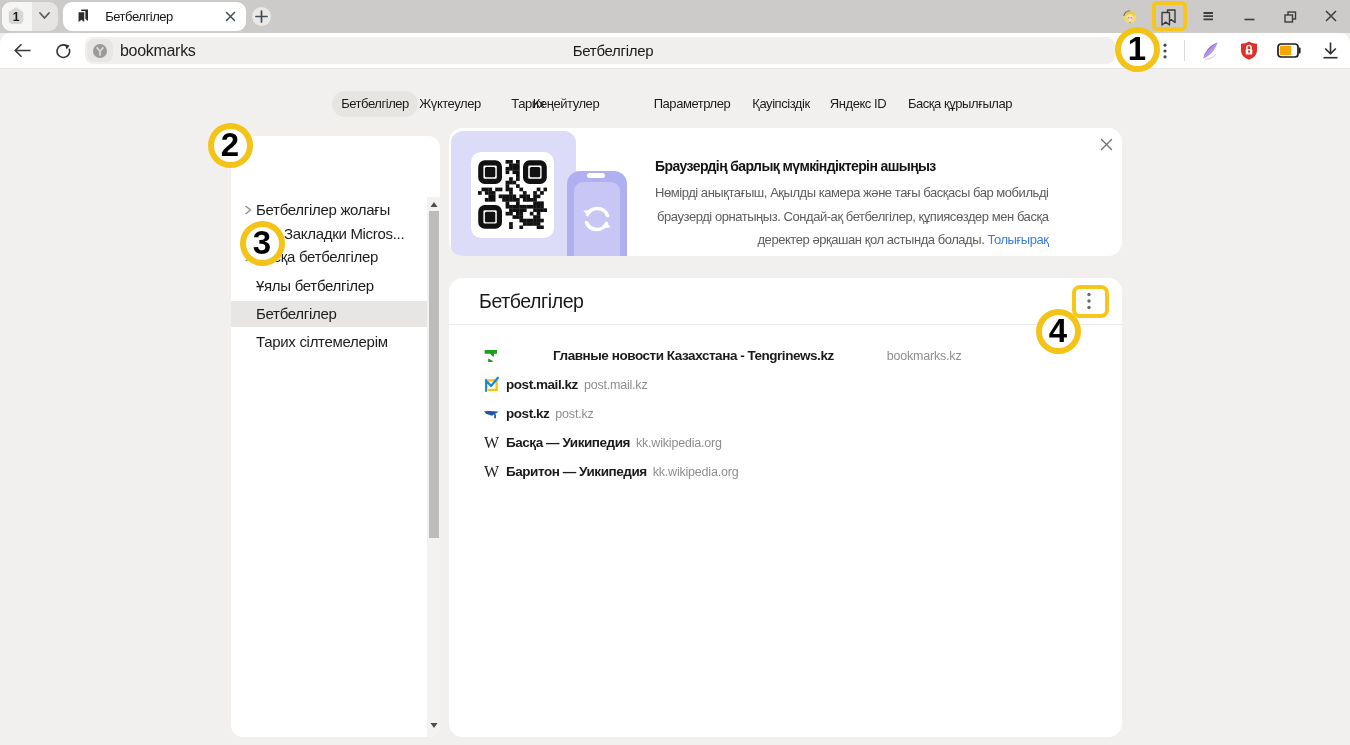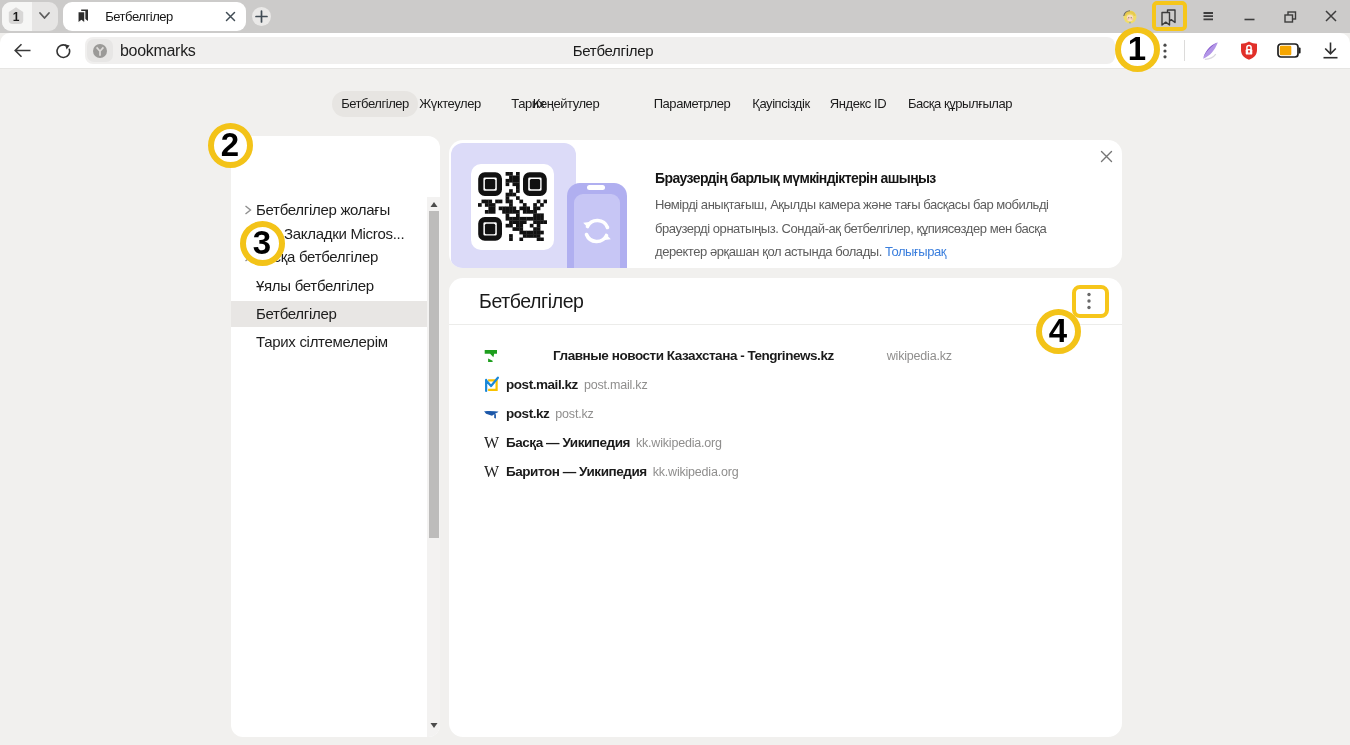--- a/index.html
+++ b/index.html
@@ -159,21 +159,21 @@
   <svg style="position:absolute;left:198.5px;top:65px;" width="8" height="7" viewBox="0 0 8 7">
       <path d="M4,1 L7.5,6 L0.5,6 Z" fill="#4c4c4c"></path>
     </svg>
   <div style="position:absolute;left:197.5px;top:75px;width:10px;height:327px;background:#bdbcbb;"></div>
   <svg style="position:absolute;left:198.5px;top:586px;" width="8" height="7" viewBox="0 0 8 7">
       <path d="M4,6 L7.5,1 L0.5,1 Z" fill="#4c4c4c"></path>
     </svg>
 </div>
 <style>.trow{position:absolute;height:26px;line-height:26px;font-size:15px;letter-spacing:-0.3px;color:#1d1d1d;white-space:nowrap;}</style>
 
-<div class="abs" style="left:449px;top:140px;width:673px;height:128px;border-radius:14px;background:#ffffff;overflow:hidden;">
+<div class="abs" style="left:449px;top:128px;width:673px;height:128px;border-radius:14px;background:#ffffff;overflow:hidden;text-align:right;">
 
   <div style="position:absolute;left:2px;top:3px;width:125px;height:128px;border-radius:12px;background:#dcdbf8;"></div>
 
   <div style="position:absolute;left:22px;top:24px;width:83px;height:86px;border-radius:10px;background:#ffffff;"></div>
   <svg style="position:absolute;left:29px;top:32px;" width="69" height="69" viewBox="0 0 69 69">
     <rect x="2.8" y="2.8" width="18.6" height="18.6" rx="4" fill="none" stroke="#111" stroke-width="5.2"></rect>
 <rect x="6.9" y="6.9" width="10.4" height="10.4" rx="1.5" fill="#111"></rect>
 <rect x="47.6" y="2.8" width="18.6" height="18.6" rx="4" fill="none" stroke="#111" stroke-width="5.2"></rect>
 <rect x="51.8" y="6.9" width="10.4" height="10.4" rx="1.5" fill="#111"></rect>
 <rect x="2.8" y="47.6" width="18.6" height="18.6" rx="4" fill="none" stroke="#111" stroke-width="5.2"></rect>
@@ -325,21 +325,21 @@
   </svg>
 
   <div class="brow" style="top:66px;gap:47px;">
       <span class="bico">
         <svg width="17" height="17" viewBox="0 0 20 20">
           <path d="M2,3.5 L16.5,3.5 L16.5,8 L13.2,8 L12.2,12 L8.3,8 L2,8 Z" fill="#1e9e1e"></path>
           <path d="M6,13.5 C6,16 6,17.5 6,17.5 L11.3,17.5 L11.3,16.2 Z" fill="#1e9e1e"></path>
         </svg>
       </span>
       <span class="bt">Главные новости Казахстана - Tengrinews.kz</span>
-      <span class="bd">wikipedia.kz</span>
+      <span class="bd">bookmarks.kz</span>
     </div>
   <div class="brow" style="top:95px;">
       <span class="bico">
         <svg width="17" height="17" viewBox="0 0 20 20">
           <path d="M6,5.2 L16,5.2 L16,16.3 L6,16.3" fill="none" stroke="#f9c200" stroke-width="2.6"></path>
           <path d="M3.7,4.5 L3.7,17.5 M3.7,5.2 L9.5,11.8 M9.5,11.8 L17.5,2" fill="none" stroke="#1a88d8" stroke-width="2.6" stroke-linecap="round"></path>
         </svg>
       </span>
       <span class="bt">post.mail.kz</span>
       <span class="bd">post.mail.kz</span>

